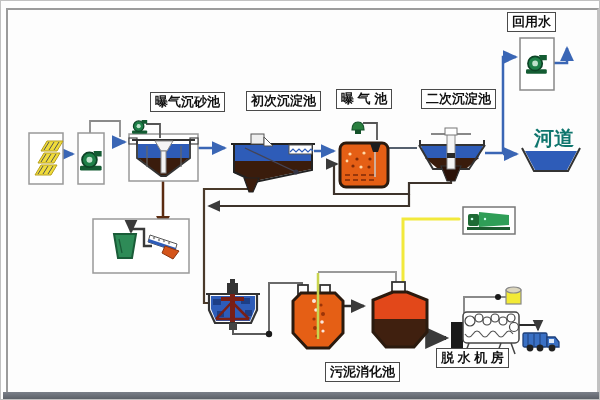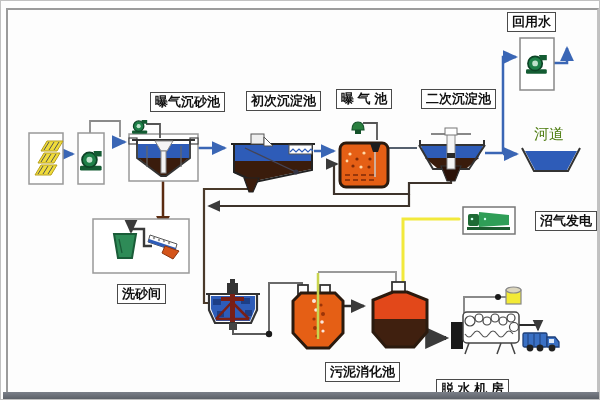--- a/index.html
+++ b/index.html
@@ -5,21 +5,21 @@
   html,body{margin:0;padding:0;background:#e8e8e8;}
   .frame{position:relative;width:600px;height:400px;background:#fdfdfd;overflow:hidden;
          font-family:"Liberation Sans","DejaVu Sans",sans-serif;border:1px solid #c0c0c0;box-sizing:border-box;}
   .inner-border{position:absolute;left:5px;top:7px;width:589px;height:383px;border:2px solid #9a9a9a;border-right-color:#c2c2c2;pointer-events:none;}
   .bottom-bar{position:absolute;left:2px;top:391px;width:596px;height:9px;background:linear-gradient(#7b8089,#54585f);}
   svg{position:absolute;left:0;top:0;}
   .label{position:absolute;display:flex;align-items:center;}
   .label .mk{width:13px;background:#3A5BA8;flex:none;}
   .label .bx{border:1.5px solid #4a4a4a;background:#fff;color:#111;font-weight:bold;
              font-size:13px;line-height:16px;padding:1px 4px;white-space:nowrap;}
-  .label.plain{font-weight:normal;font-size:15px;color:#4d7c0f;white-space:nowrap;}
+  .label.plain{font-weight:bold;font-size:20px;color:#0f766e;white-space:nowrap;}
 </style>
 </head>
 <body>
 
 <div class="frame">
 
 <svg width="600" height="400" viewBox="0 0 600 400">
   <defs>
     <marker id="aB" markerWidth="8" markerHeight="8" refX="5.2" refY="2.75" orient="auto">
       <path d="M0 0 L6 2.75 L0 5.5 Z" fill="#3A66B5"></path>
@@ -290,35 +290,27 @@
     </div>
 <div class="label" style="left:407px;top:88px">
   <span class="mk"></span>
   <span class="bx">二次沉淀池</span>
     </div>
 <div class="label" style="left:493px;top:11px">
   <span class="mk"></span>
   <span class="bx">回用水</span>
     </div>
 <div class="label plain" style="left:533px;top:124px">河道</div>
-<div class="label" style="left:521px;top:210px">
-  <span class="mk"></span>
-  <span class="bx">沼气发电</span>
-    </div>
-<div class="label" style="left:103px;top:283px">
-  <span class="mk"></span>
-  <span class="bx">洗砂间</span>
-    </div>
 <div class="label" style="left:205px;top:361px">
   <span class="mk"></span>
     </div>
 <div class="label" style="left:311px;top:361px">
   <span class="mk"></span>
   <span class="bx">污泥消化池</span>
     </div>
-<div class="label" style="left:422px;top:378px">
+<div class="label" style="left:422px;top:347px">
   <span class="mk"></span>
   <span class="bx">脱 水 机 房</span>
     </div>
 
 <div class="inner-border"></div>
 <div class="bottom-bar"></div>
 </div>
 
 </body></html>

